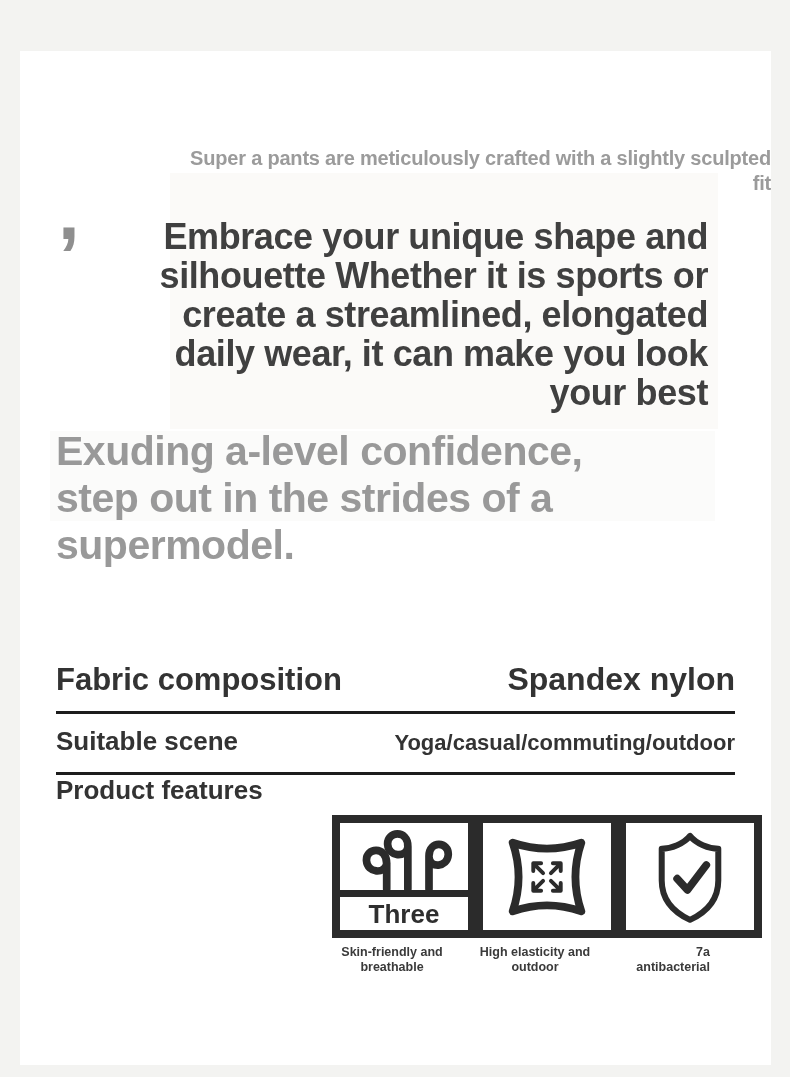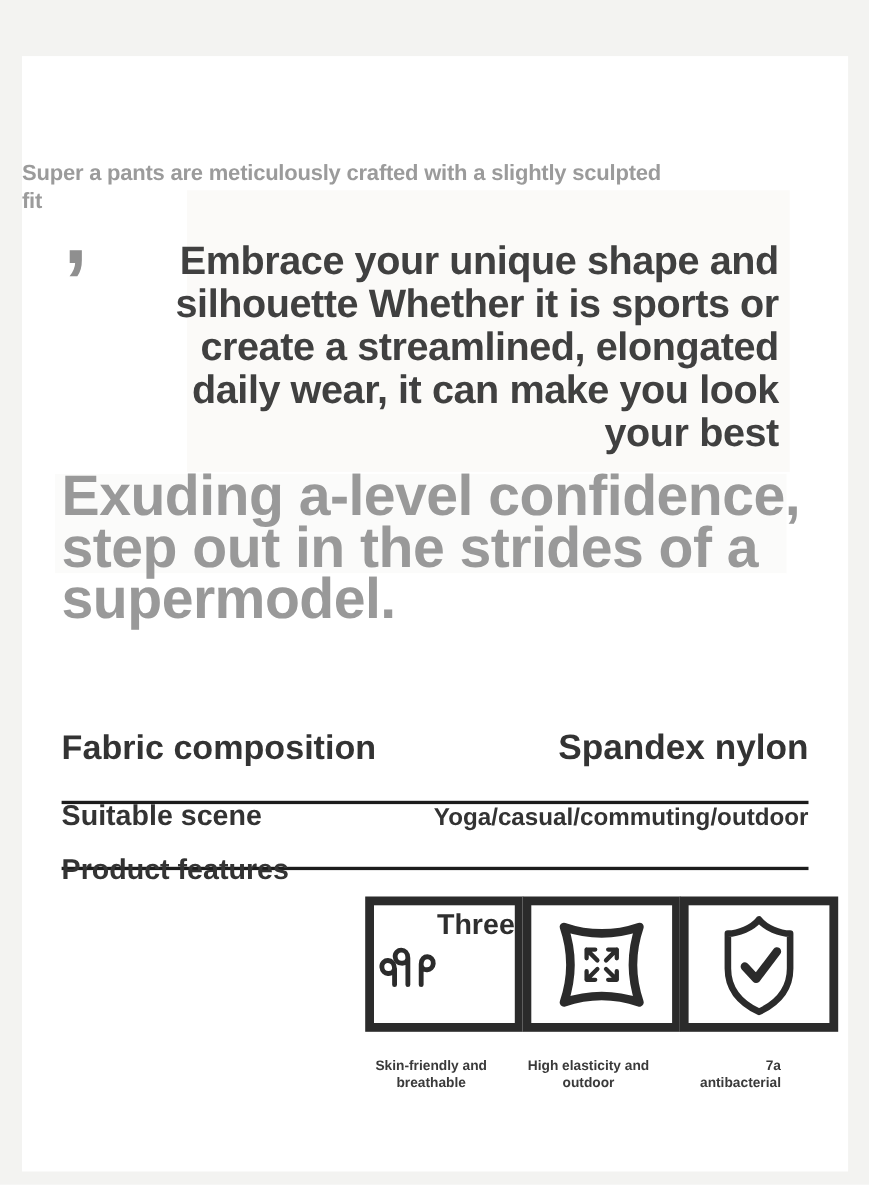--- a/index.html
+++ b/index.html
@@ -13,72 +13,72 @@
   .card{
     position:absolute;left:20px;top:51px;width:751px;height:1014px;
     background:#ffffff;
   }
   .tint{position:absolute;pointer-events:none;}
   .tint-quote{left:150px;top:122px;width:548px;height:256px;background:#f7f5f2;opacity:.55;}
   .tint-tagline{left:30px;top:380px;width:665px;height:90px;background:#f8f7f5;opacity:.5;}
 
   .heading{
     position:absolute;left:0;right:0;top:95px;
-    text-align:left;color:#9b9b9b;font-weight:bold;
+    text-align:right;color:#9b9b9b;font-weight:bold;
     font-size:20px;line-height:25px;letter-spacing:-0.2px;
   }
   .quote-mark{
     position:absolute;left:38px;top:122px;
     color:#8f8f8f;font-weight:bold;font-size:78px;line-height:78px;
   }
   .quote{
     position:absolute;left:100px;right:63px;top:166px;
     text-align:right;color:#404040;font-weight:bold;
     font-size:36px;line-height:39px;letter-spacing:-0.4px;
   }
   .tagline{
     position:absolute;left:36px;top:377px;
     color:#999999;font-weight:bold;
-    font-size:52px;line-height:47px;letter-spacing:-0.5px;
+    font-size:41px;line-height:47px;letter-spacing:-0.5px;
   }
 
   .spec-row{
     position:absolute;left:36px;width:679px;
     display:flex;justify-content:space-between;align-items:baseline;
     border-bottom:3.5px solid #1c1c1c;color:#333333;font-weight:bold;
   }
-  .spec-row-1{top:590px;padding-bottom:30px;}
+  .spec-row-1{top:590px;padding-bottom:13px;}
   .spec-row-1 .spec-label{font-size:31px;}
   .spec-row-1 .spec-value{font-size:32px;margin-top:20px;}
-  .spec-row-2{top:675px;padding-bottom:31px;}
+  .spec-row-2{top:675px;padding-bottom:15px;}
   .spec-row-2 .spec-label{font-size:26px;}
   .spec-row-2 .spec-value{font-size:22px;}
 
   .features-label{
     position:absolute;left:36px;top:724px;
     color:#333333;font-weight:bold;font-size:26px;
   }
   .feature-cells{
     position:absolute;left:312px;top:764px;
     display:flex;gap:23px;
   }
   .feature-cell{width:120px;position:relative;}
   .feature-box{
     box-sizing:border-box;width:144px;height:123px;
     border:8px solid #2b2b2b;background:#fff;
-    display:flex;
+    display:flex;flex-direction:column;
   }
   .feature-box .icon-area{flex:1;display:flex;align-items:center;justify-content:center;overflow:hidden;}
   .feature-box .badge-divider{height:7px;background:#2b2b2b;}
   .feature-box .badge{
     height:33px;display:flex;align-items:center;justify-content:center;
     color:#2f2f2f;font-weight:bold;font-size:26px;line-height:1;
   }
   .feature-caption{
-    margin-top:24px;color:#3a3a3a;font-weight:bold;
+    margin-top:7px;color:#3a3a3a;font-weight:bold;
     font-size:12.5px;line-height:1.18;text-align:center;
     width:160px;margin-left:-20px;
   }
   .feature-caption.right{
     width:140px;margin-left:-48px;text-align:right;
   }
   svg{display:block;}
 </style>
 </head>
 <body>

